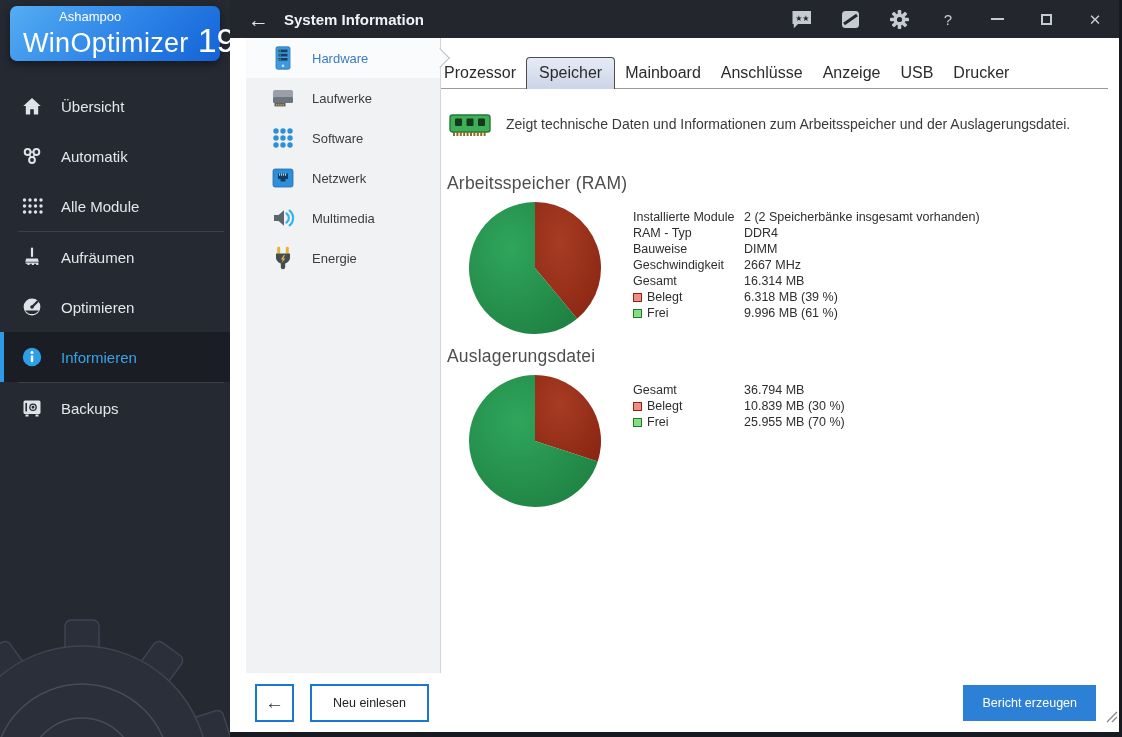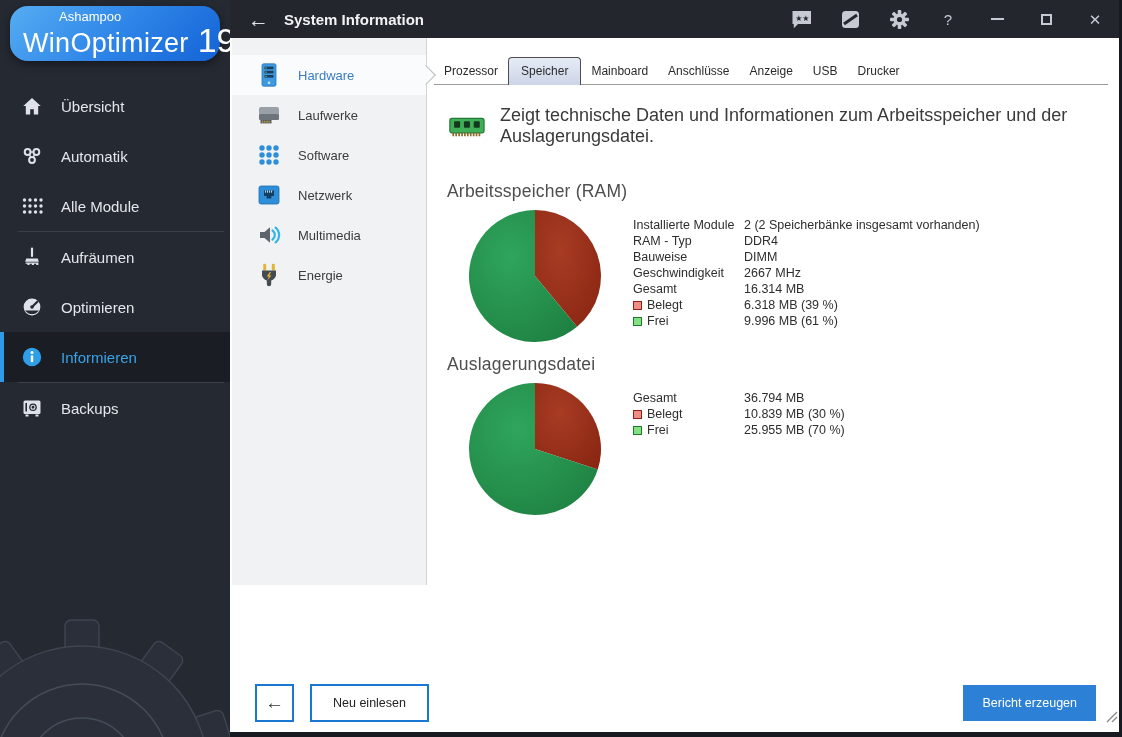--- a/index.html
+++ b/index.html
@@ -2,21 +2,21 @@
 <html><head>
 <meta charset="utf-8">
 <style>
   * { margin:0; padding:0; box-sizing:border-box; }
   html,body { background:#3a3d44; }
   body { font-family:"Liberation Sans","DejaVu Sans",sans-serif; }
   .window { position:relative; width:1122px; height:737px; background:#fff; overflow:hidden; }
 
   
   .left-sidebar { position:absolute; left:0; top:0; width:230px; height:737px; background:#252932; overflow:hidden; z-index:3; }
-  .logo { position:relative; margin:6px auto 0; width:210px; height:55px; border-radius:18px;
+  .logo { position:relative; margin:6px auto 0; width:210px; height:55px; border-radius:7px;
           background:linear-gradient(135deg,#55adf3 0%,#2f86e8 50%,#1463d6 100%);
           color:#fff; box-shadow:0 3px 8px rgba(0,0,0,.45); padding-top:4px; cursor:pointer; }
   .logo-line1 { font-size:13px; line-height:14px; margin-left:49px; font-weight:400; }
   .logo-line2 { display:flex; align-items:baseline; margin-left:13px; line-height:32px; }
   .logo-product { font-size:27px; font-weight:400; letter-spacing:.3px; }
   .logo-version { font-size:34px; margin-left:9px; }
   .nav { margin-top:20px; position:relative; z-index:2; }
   .nav-item { position:relative; display:flex; align-items:center; height:50px; padding-left:21px; gap:18px;
               color:#e4e6ea; font-size:15px; cursor:pointer; }
   .nav-item.active { background:#1a1d24; color:#38a4e8; }
@@ -30,37 +30,37 @@
               display:flex; align-items:center; padding:0 16px 0 14px; z-index:2; }
   .tb-back { color:#dfe2e8; font-size:21px; line-height:1; cursor:pointer; padding:0 4px; }
   .tb-title { color:#f1f2f5; font-size:15px; font-weight:bold; margin-left:11px; }
   .tb-right { margin-left:auto; display:flex; align-items:center; gap:27px; }
   .tb-btn { display:flex; align-items:center; justify-content:center; width:22px; height:22px; cursor:pointer; }
   .tb-glyph { color:#c6cad2; font-size:15px; line-height:1; }
   .min-bar { width:13px; height:2px; background:#c6cad2; }
   .max-box { width:11px; height:11px; border:2px solid #c6cad2; }
 
   
-  .category-sidebar { position:absolute; left:232px; top:38px; width:195px; height:547px; background:#f1f2f3;
-                      border-right:1px solid #d5d5d5; padding-top:17px; z-index:2; }
+  .category-sidebar { position:absolute; left:246px; top:38px; width:195px; height:635px; background:#f1f2f3;
+                      border-right:1px solid #d5d5d5; z-index:2; }
   .cat-item { position:relative; display:flex; align-items:center; height:40px; padding-left:25px; gap:17px;
               font-size:13px; color:#3c3c3c; cursor:pointer; }
   .cat-item.active { background:#fafbfc; color:#3a7cc4; }
   .cat-item.active::after { content:""; position:absolute; right:-7px; top:50%; margin-top:-7px; width:13px; height:13px;
               background:#fafbfc; border-top:1px solid #bfbfbf; border-right:1px solid #bfbfbf;
               transform:rotate(45deg); z-index:6; }
   .cat-icon { width:24px; height:24px; display:flex; align-items:center; justify-content:center; flex:0 0 24px; }
 
   
   .content { position:absolute; left:426px; top:38px; width:694px; height:635px; background:#fff; z-index:1; }
   .tabs { display:flex; align-items:flex-end; margin:19px 12px 0 8px; border-bottom:1px solid #9b9b9b; }
-  .tab { padding:5px 10px 6px; font-size:12px; color:#2b2b2b; cursor:pointer; }
+  .tab { padding:5px 10px 6px; font-size:16px; color:#2b2b2b; cursor:pointer; }
   .tab.active { background:linear-gradient(#e6ebf6,#ccd5e7); border:1px solid #4d4d4d; border-bottom:none;
                 border-radius:4px 4px 0 0; padding:6px 12px 7px; margin-bottom:-1px; }
-  .intro { display:flex; align-items:center; gap:15px; margin:20px 0 0 23px; font-size:18px; color:#3a3a3a; }
+  .intro { display:flex; align-items:center; gap:15px; margin:20px 0 0 23px; font-size:14px; color:#3a3a3a; }
   .section-h { font-size:17.5px; font-weight:400; color:#4e4e4e; margin:34px 0 4px 21px; letter-spacing:.2px; }
   .section-h.second { margin-top:8px; }
   .chart-row { display:flex; align-items:flex-start; }
   .pie-wrap { margin-left:39px; width:140px; height:140px; flex:0 0 140px; }
   .dtable { margin-left:28px; padding-top:11px; font-size:12.5px; color:#2e2e2e; }
   .drow { display:flex; line-height:16px; }
   .dlabel { width:111px; display:flex; align-items:center;text-align:right; }
   .dvalue { white-space:nowrap; }
   .lg { display:inline-block; width:9px; height:9px; border:1px solid; margin-right:5px; flex:0 0 9px; }
   .lg.used { background:#ef8d84; border-color:#8e2016; }

